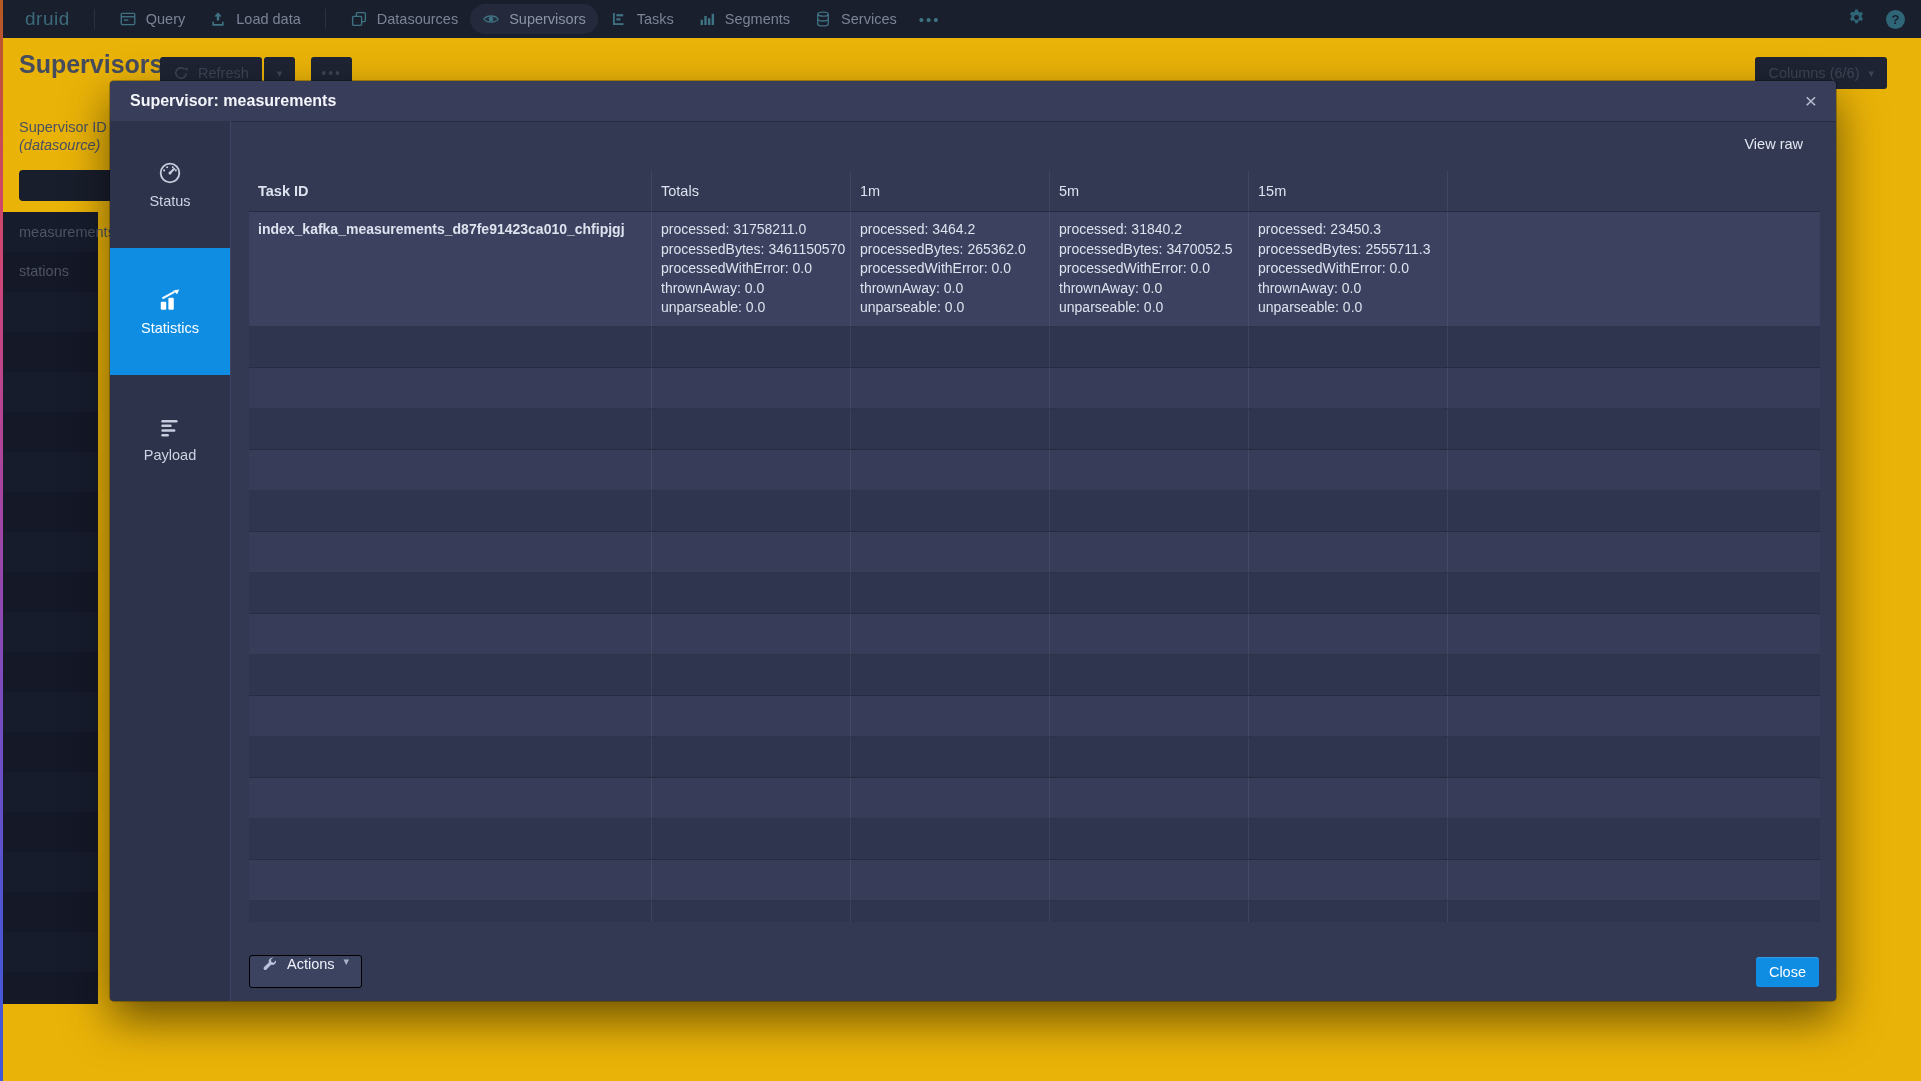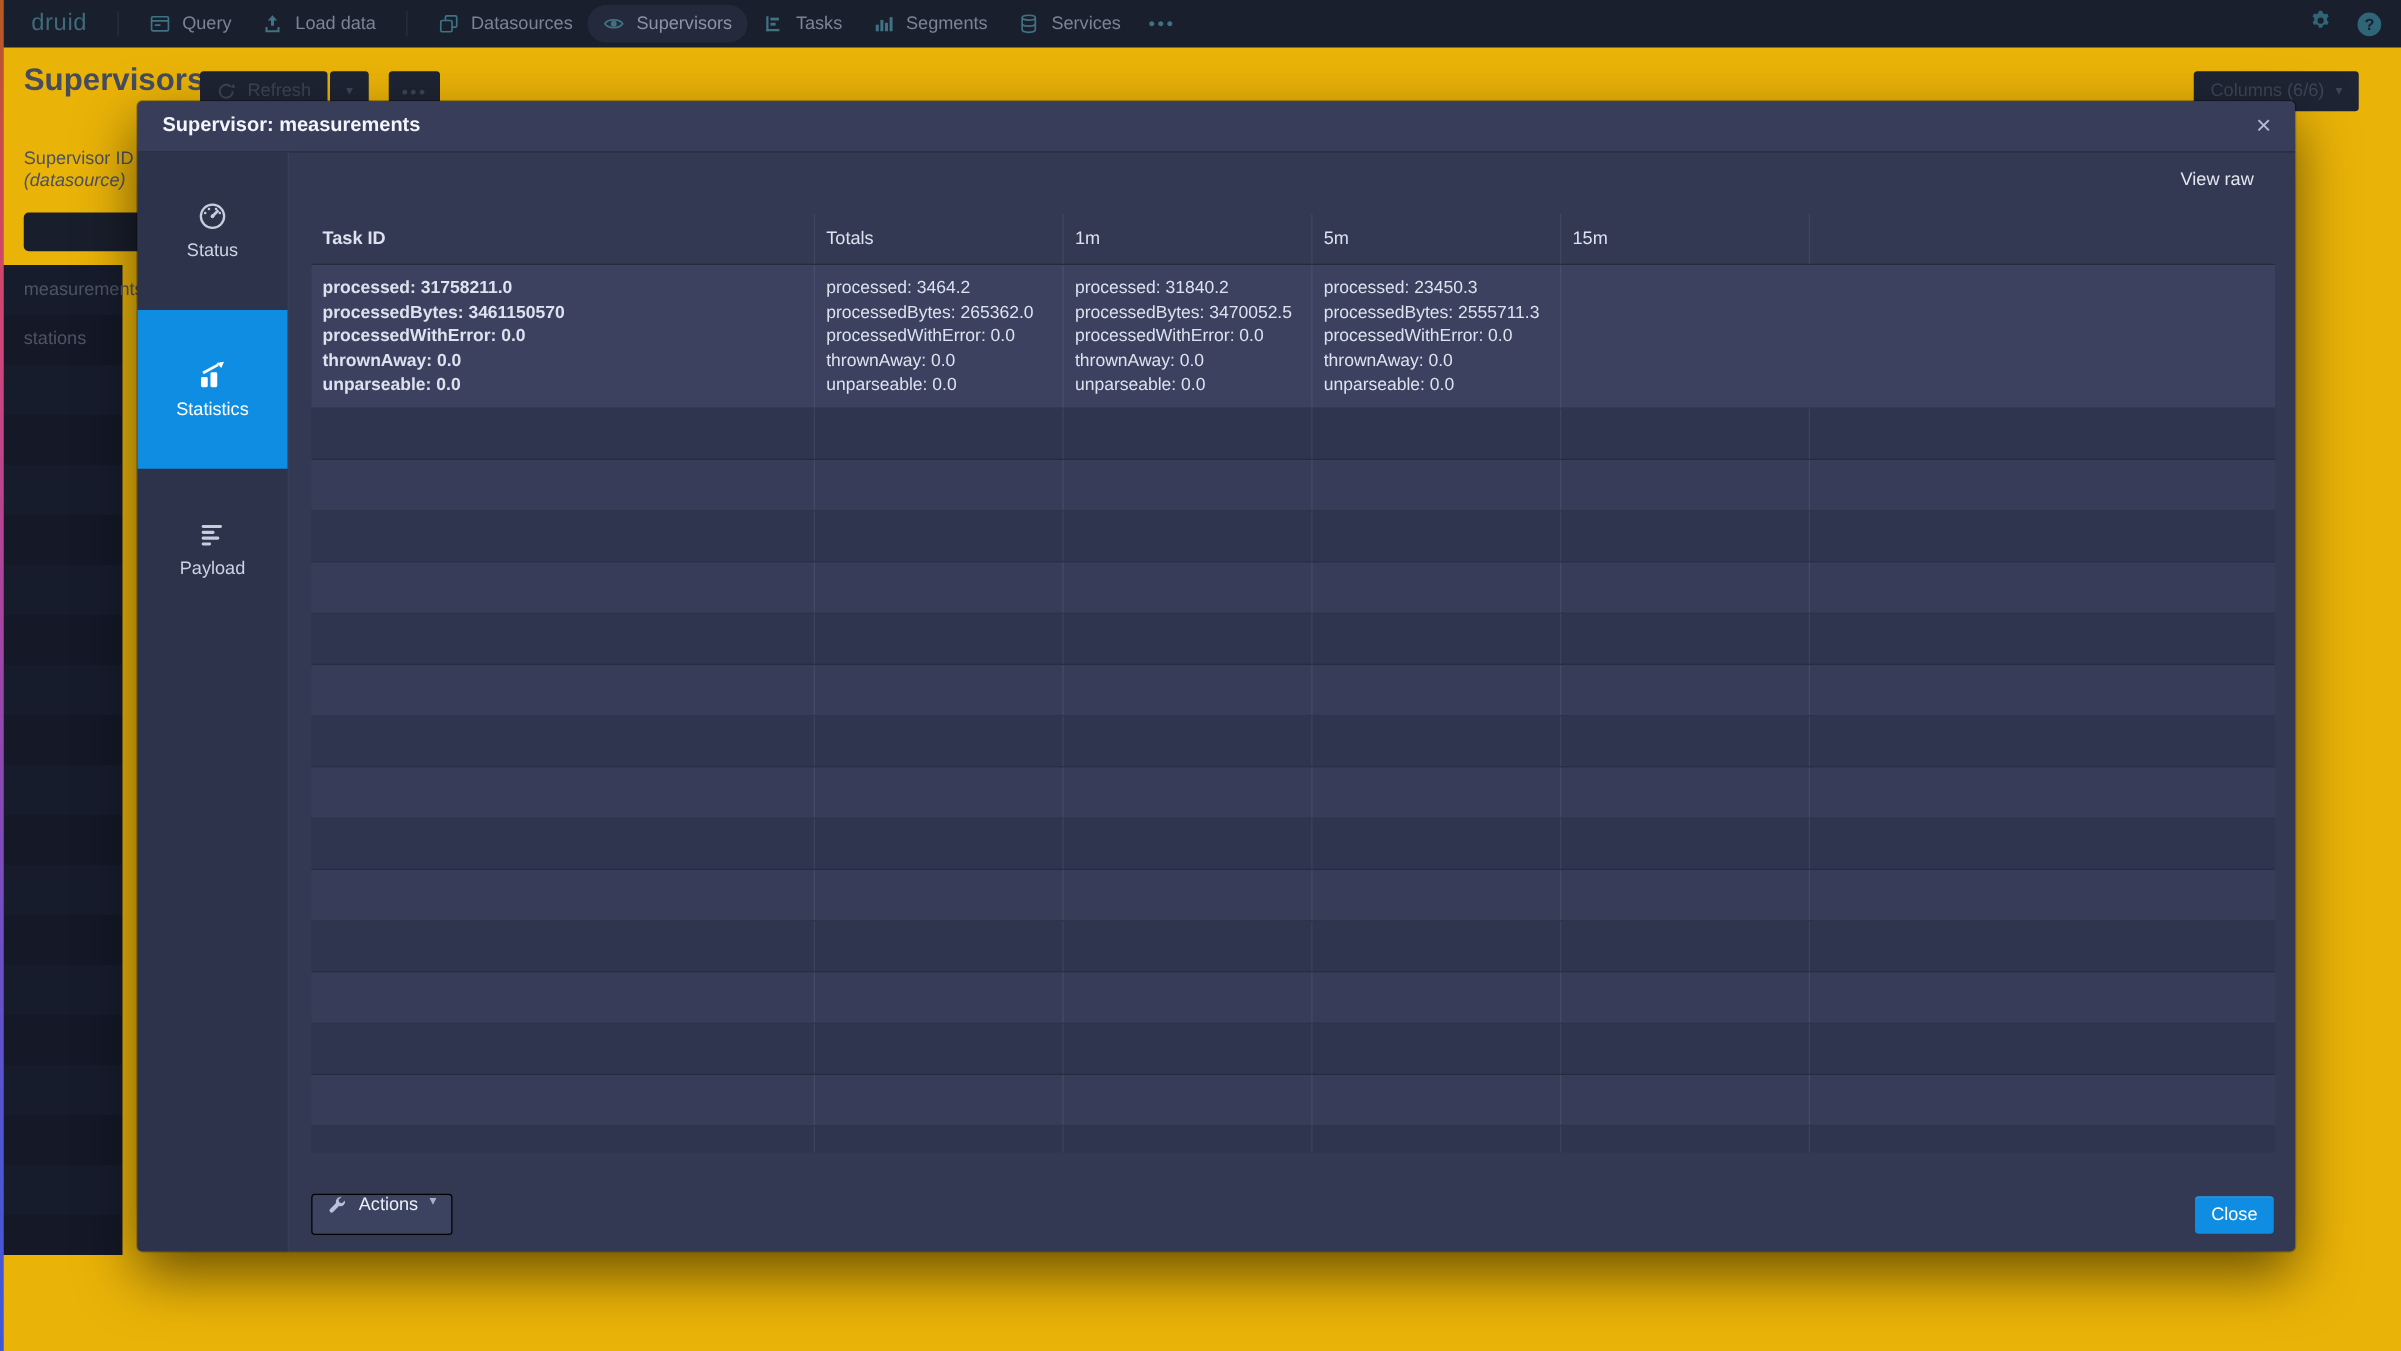--- a/index.html
+++ b/index.html
@@ -276,20 +276,21 @@
         <div class="dtable">
           <div class="thead">
             <div class="cell">Task ID</div>
             <div class="cell">Totals</div>
             <div class="cell">1m</div>
             <div class="cell">5m</div>
             <div class="cell">15m</div>
             <div class="cell"></div>
           </div>
           <div class="trow">
+            <div class="cell">index_kafka_measurements_d87fe91423ca010_chfipjgj</div>
             <div class="cell">processed: 31758211.0
 processedBytes: 3461150570
 processedWithError: 0.0
 thrownAway: 0.0
 unparseable: 0.0</div>
             <div class="cell">processed: 3464.2
 processedBytes: 265362.0
 processedWithError: 0.0
 thrownAway: 0.0
 unparseable: 0.0</div>

